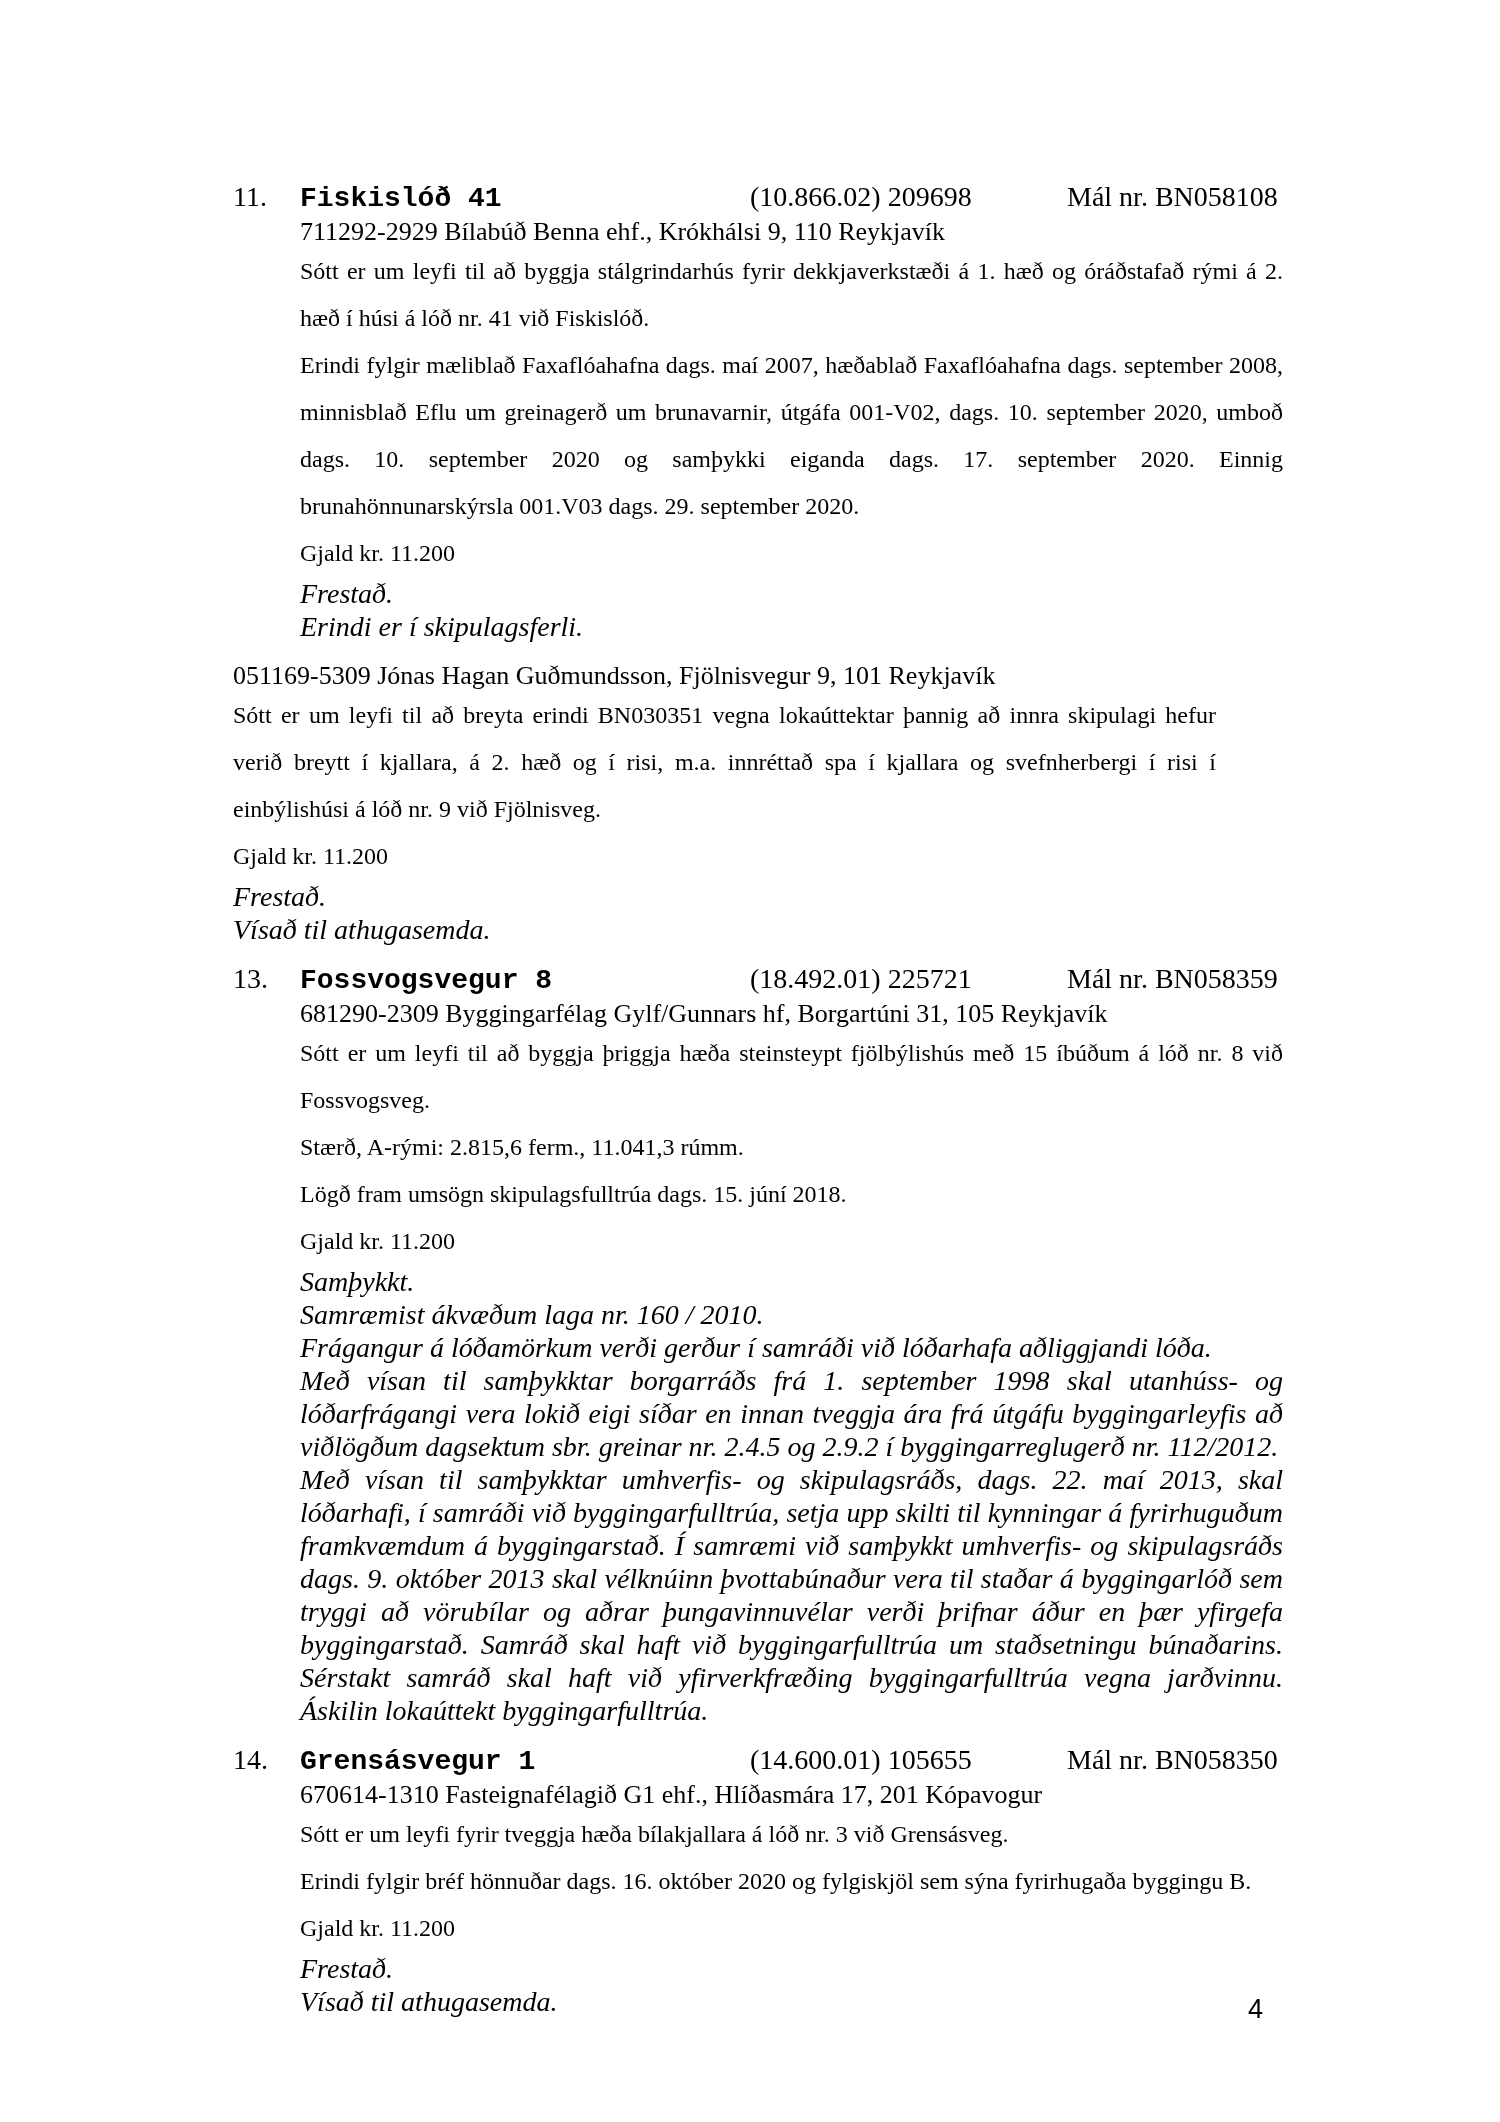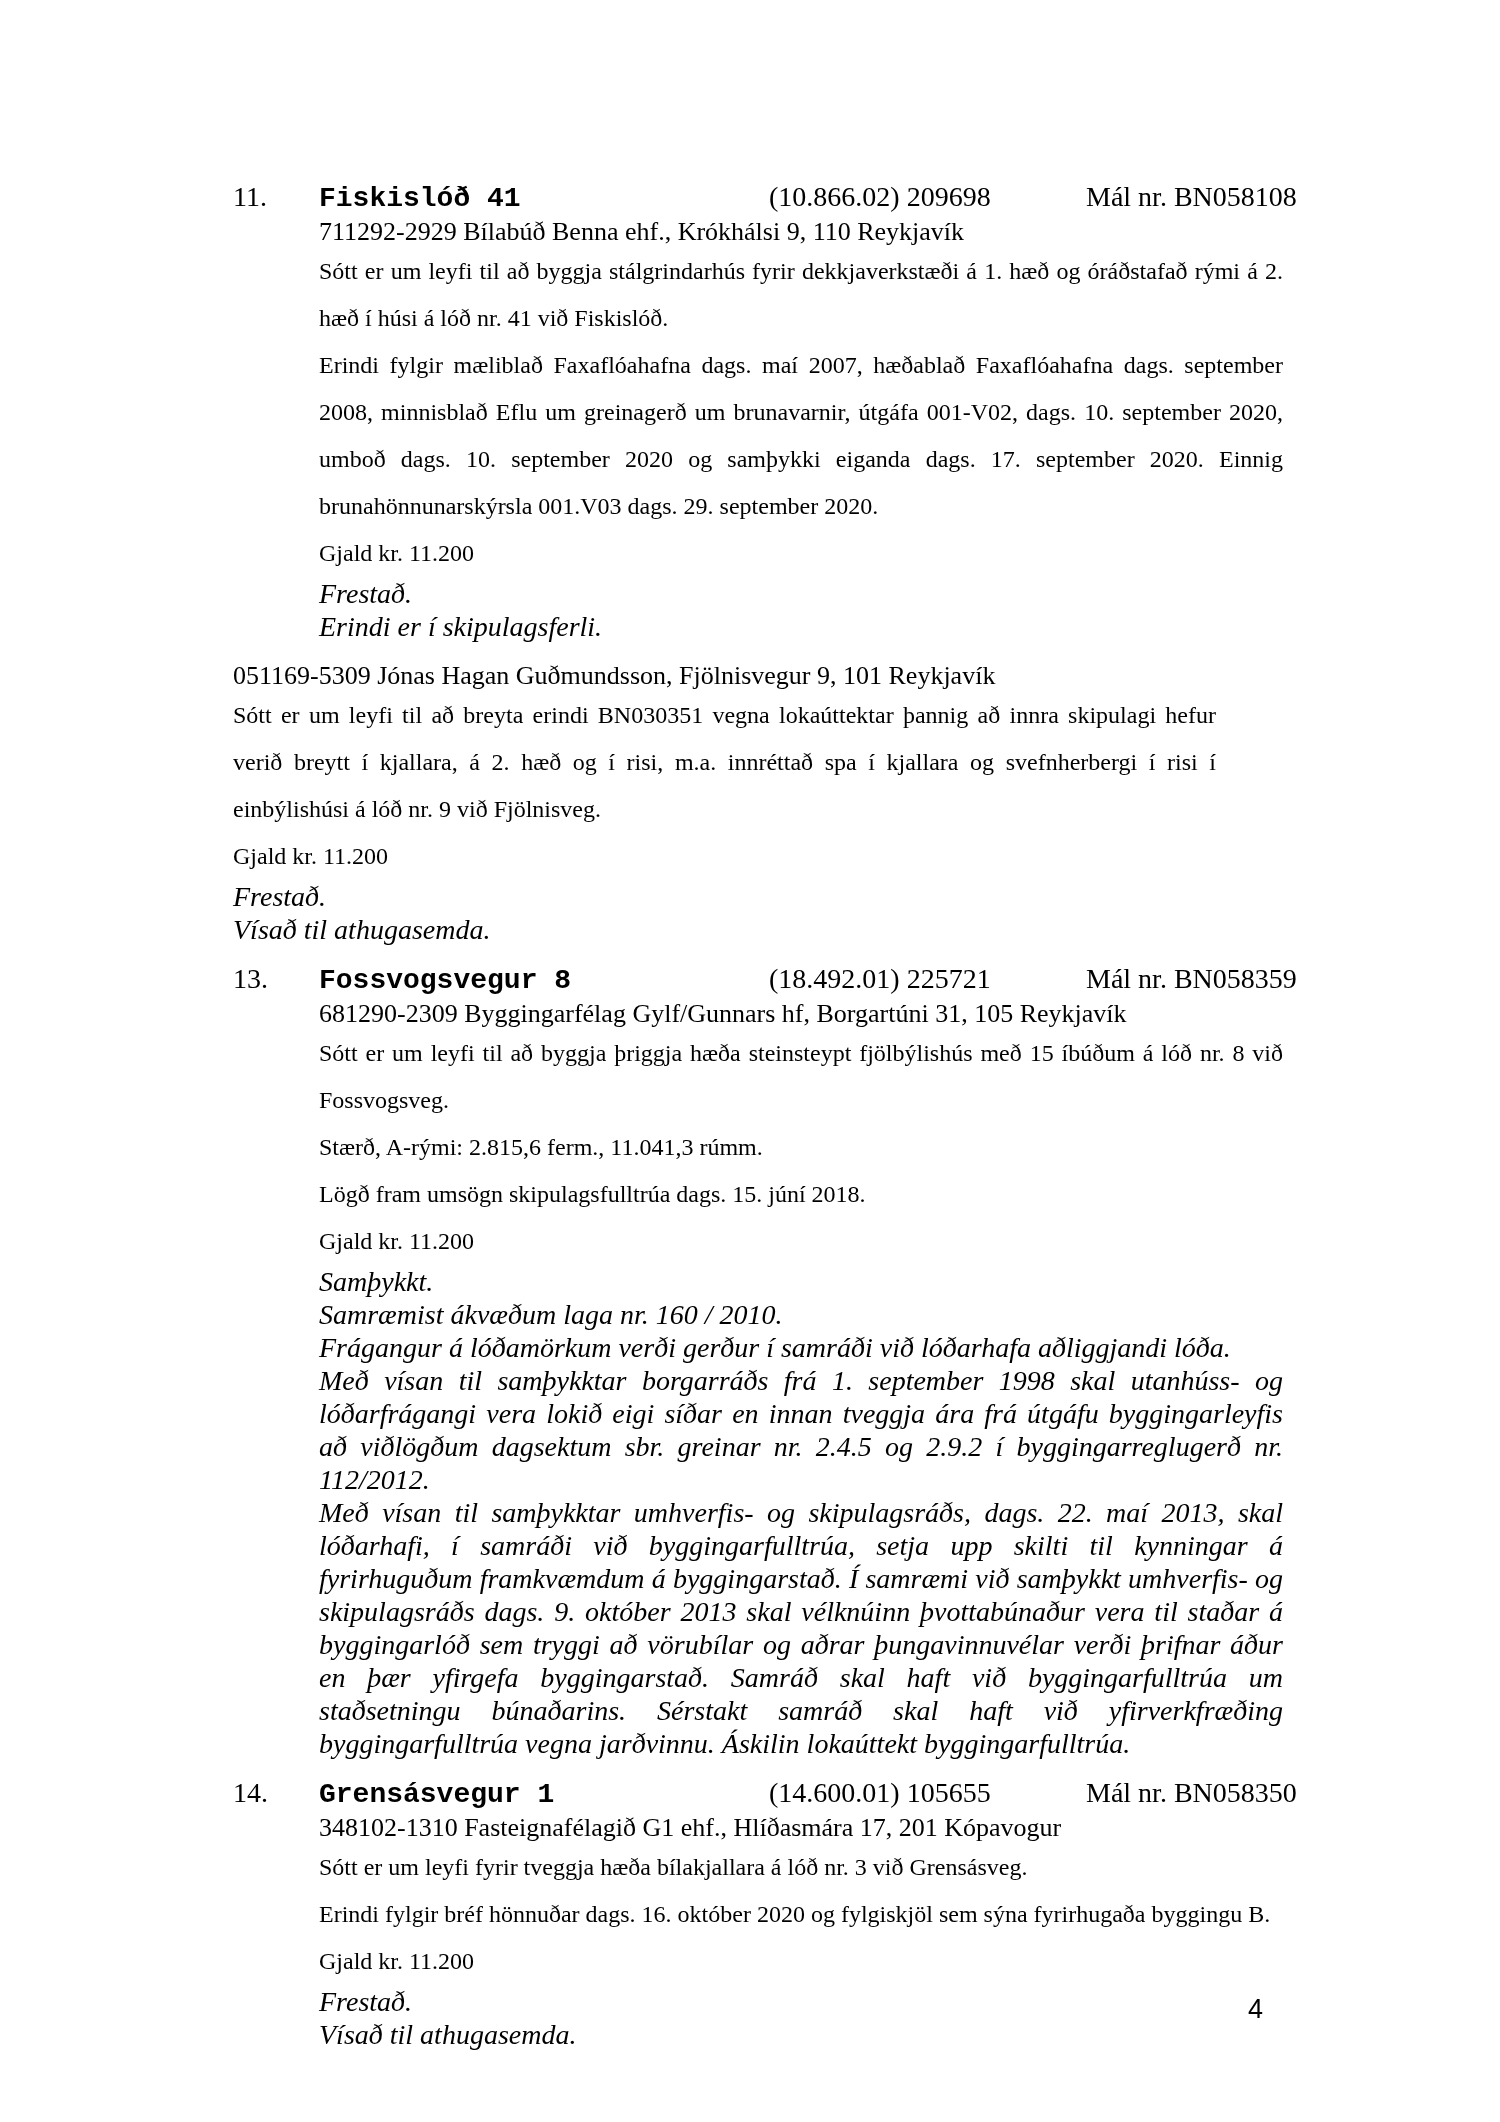--- a/index.html
+++ b/index.html
@@ -18,21 +18,20 @@
   }
   .content {
     position: absolute;
     left: 233px;
     top: 180px;
     width: 1050px;
   }
   .item {
     display: flex;
     margin-bottom: 16px;
-    gap: 19px;
   }
   .item-num {
     width: 67px;
     flex-shrink: 0;
     font-size: 28px;
     line-height: 33px;
   }
   .item-body {
     width: 983px;
   }
@@ -138,21 +137,21 @@
     </div>
 
     <div class="item">
       <div class="item-num">14.</div>
       <div class="item-body">
         <div class="item-header">
           <span class="item-title">Grensásvegur 1</span>
           <span class="item-ref">(14.600.01) 105655</span>
           <span class="item-case">Mál nr. BN058350</span>
         </div>
-        <div class="owner">348102-1310 Fasteignafélagið G1 ehf., Hlíðasmára 17, 201 Kópavogur</div>
+        <div class="owner">670614-1310 Fasteignafélagið G1 ehf., Hlíðasmára 17, 201 Kópavogur</div>
         <p class="para">Sótt er um leyfi fyrir tveggja hæða bílakjallara á lóð nr. 3 við Grensásveg.</p>
         <p class="para">Erindi fylgir bréf hönnuðar dags. 16. október 2020 og fylgiskjöl sem sýna fyrirhugaða byggingu B.</p>
         <p class="para">Gjald kr. 11.200</p>
         <p class="decision">Frestað.</p>
         <p class="decision">Vísað til athugasemda.</p>
       </div>
     </div>
 
   </div>
 

